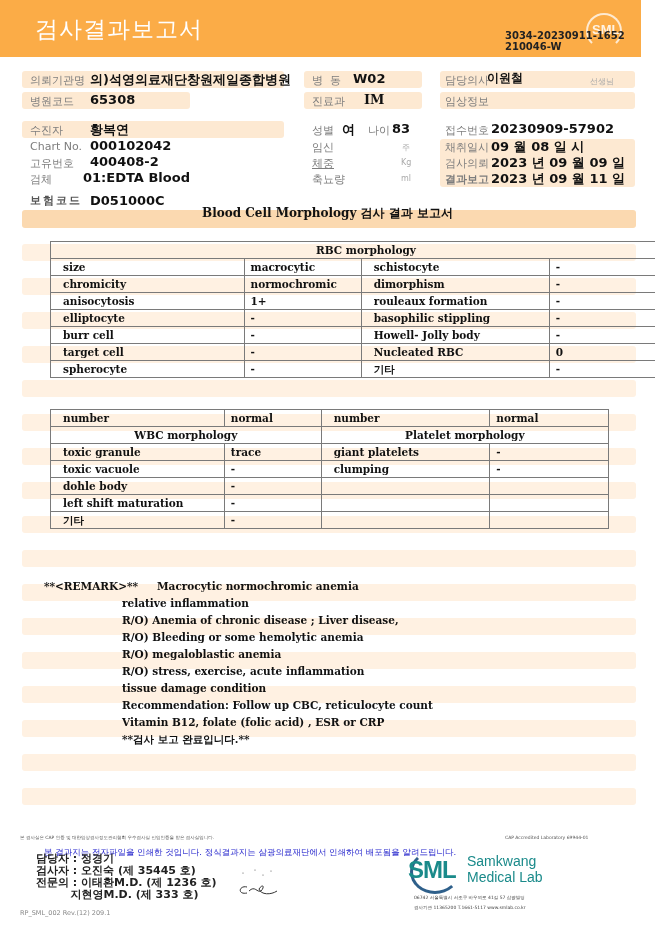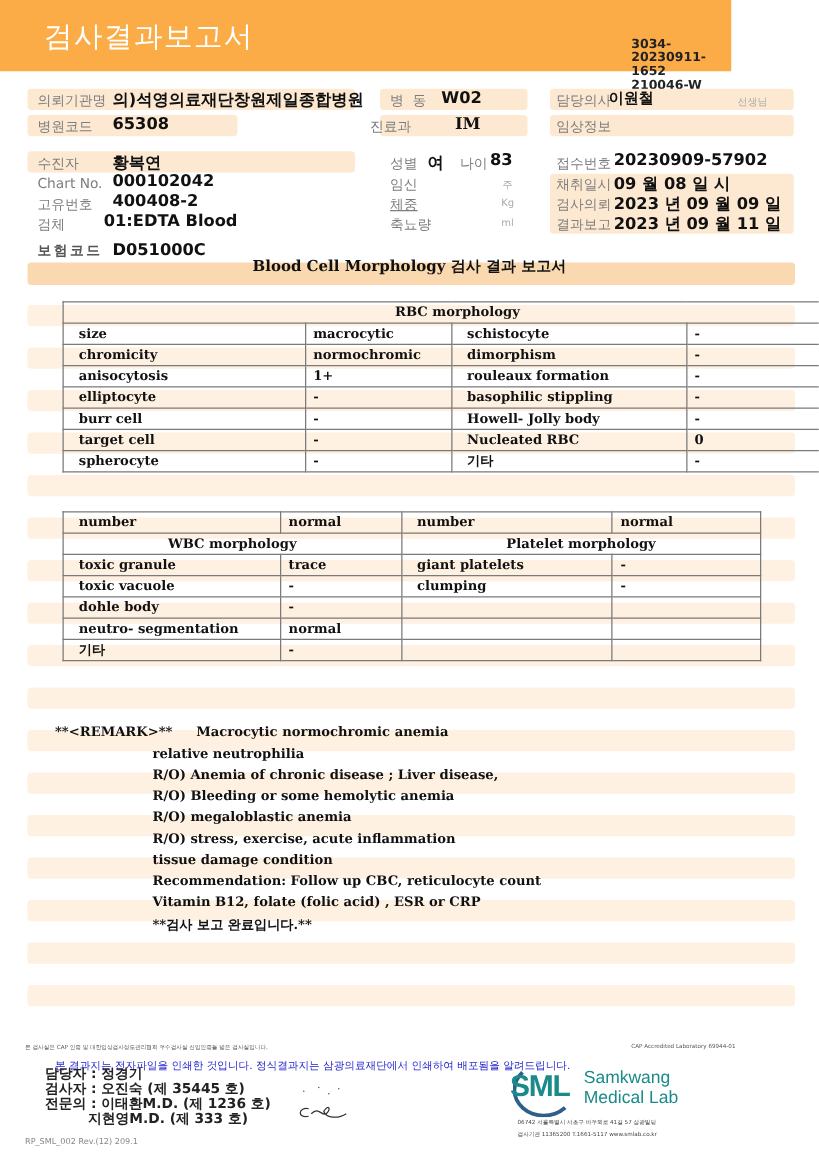--- a/index.html
+++ b/index.html
@@ -1,19 +1,19 @@
 <!DOCTYPE html>
 <html><head>
 <meta charset="utf-8">
 <style>
   * { box-sizing: border-box; margin: 0; padding: 0; }
   html, body { width: 655px; height: 925px; background: #ffffff; overflow: hidden; }
   body { position: relative; font-family: "DejaVu Sans", sans-serif; color: #111; }
 
-  .header { position: absolute; left: 0; top: 0; width: 585px; height: 57px; background: #fbac47; }
+  .header { position: absolute; left: 0; top: 0; width: 641px; height: 57px; background: #fbac47; }
   .header .title { position: absolute; left: 35px; top: 14px; font-size: 23px; color: #ffffff; letter-spacing: 1px; }
   .header .docno { position: absolute; left: 505px; top: 30px; font-size: 10px; font-weight: bold; line-height: 11px; color: #222; font-family: "DejaVu Sans", sans-serif; }
   .header .logo { position: absolute; left: 586px; top: 13px; width: 36px; height: 36px; border: 2px solid rgba(255,255,255,0.75); border-radius: 50%; border-bottom-color: transparent; }
   .header .logo span { position: absolute; left: 4px; top: 7px; font-size: 13px; font-weight: bold; color: rgba(255,255,255,0.85); font-family: "Liberation Sans", sans-serif; }
 
   .band { position: absolute; background: #fde9d2; border-radius: 3px; }
   .band.strong { background: #fbd9b0; }
   .band.light { background: #fff1e2; }
 
   .lbl { position: absolute; font-size: 11px; color: #7d7d7d; font-family: "DejaVu Sans", sans-serif; white-space: nowrap; }
@@ -66,21 +66,21 @@
 <div class="band" style="left:22px;top:121px;width:262px;height:17px;"></div>
 <div class="band" style="left:440px;top:139px;width:195px;height:48px;"></div>
 
 <div class="lbl" style="left:30px;top:73px;">의뢰기관명</div>
 <div class="val" style="left:90px;top:71px;">의)석영의료재단창원제일종합병원</div>
 <div class="lbl" style="left:30px;top:94px;">병원코드</div>
 <div class="val" style="left:90px;top:92px;">65308</div>
 
 <div class="lbl" style="left:312px;top:73px;white-space:pre;">병  동</div>
 <div class="val" style="left:353px;top:71px;">W02</div>
-<div class="lbl" style="left:296px;top:94px;">진료과</div>
+<div class="lbl" style="left:312px;top:94px;">진료과</div>
 <div class="val" style="left:353px;top:92px;font-family:'DejaVu Serif',serif;margin-left:11px;">IM</div>
 
 <div class="lbl" style="left:445px;top:73px;">담당의사</div>
 <div class="val" style="left:487px;top:70px;font-size:12px;">이원철</div>
 <div class="unit" style="left:590px;top:76px;">선생님</div>
 <div class="lbl" style="left:445px;top:94px;">임상정보</div>
 
 <div class="lbl" style="left:30px;top:123px;">수진자</div>
 <div class="val" style="left:90px;top:121px;">황복연</div>
 <div class="lbl" style="left:30px;top:140px;">Chart No.</div>
@@ -102,21 +102,21 @@
 <div class="unit" style="left:401px;top:158px;">Kg</div>
 <div class="lbl" style="left:312px;top:172px;">축뇨량</div>
 <div class="unit" style="left:401px;top:174px;">ml</div>
 
 <div class="lbl" style="left:445px;top:123px;">접수번호</div>
 <div class="val" style="left:491px;top:121px;">20230909-57902</div>
 <div class="lbl" style="left:445px;top:140px;">채취일시</div>
 <div class="val" style="left:491px;top:138px;">09 월 08 일 시</div>
 <div class="lbl" style="left:445px;top:156px;">검사의뢰</div>
 <div class="val" style="left:491px;top:154px;">2023 년 09 월 09 일</div>
-<div class="lbl" style="left:445px;top:172px;">결과보고</div>
+<div class="lbl" style="left:445px;top:172px;font-weight:bold;">결과보고</div>
 <div class="val" style="left:491px;top:170px;">2023 년 09 월 11 일</div>
 
 <div class="band strong" style="left:22px;top:210px;width:614px;height:18px;"></div>
 <div id="stripes">
     <div class="band light" style="left: 22px; top: 244px; width: 614px; height: 17px;"></div>
     <div class="band light" style="left: 22px; top: 278px; width: 614px; height: 17px;"></div>
     <div class="band light" style="left: 22px; top: 312px; width: 614px; height: 17px;"></div>
     <div class="band light" style="left: 22px; top: 346px; width: 614px; height: 17px;"></div>
     <div class="band light" style="left: 22px; top: 380px; width: 614px; height: 17px;"></div>
     <div class="band light" style="left: 22px; top: 414px; width: 614px; height: 17px;"></div>
@@ -221,38 +221,38 @@
         <td>clumping</td>
         <td class="v">-</td>
       </tr>
       <tr>
         <td>dohle body</td>
         <td class="v">-</td>
         <td></td>
         <td class="v"></td>
       </tr>
       <tr>
-        <td>neutro- segmentation</td>
-        <td class="v">normal</td>
+        <td>left shift maturation</td>
+        <td class="v">-</td>
         <td></td>
         <td class="v"></td>
       </tr>
       <tr>
         <td>기타</td>
         <td class="v">-</td>
         <td></td>
         <td class="v"></td>
       </tr>
     </tbody>
 </table>
 
 <div class="remark" style="left:44px;top:580px;">**&lt;REMARK&gt;**</div>
 <div id="remark-lines">
     <div class="remark" style="left: 157px; top: 580px;">Macrocytic normochromic anemia</div>
-    <div class="remark" style="left: 122px; top: 597px;">relative neutrophilia</div>
+    <div class="remark" style="left: 122px; top: 597px;">relative inflammation</div>
     <div class="remark" style="left: 122px; top: 614px;">R/O) Anemia of chronic disease ; Liver disease,</div>
     <div class="remark" style="left: 122px; top: 631px;">R/O) Bleeding or some hemolytic anemia</div>
     <div class="remark" style="left: 122px; top: 648px;">R/O) megaloblastic anemia</div>
     <div class="remark" style="left: 122px; top: 665px;">R/O) stress, exercise,  acute inflammation</div>
     <div class="remark" style="left: 122px; top: 682px;">tissue damage condition</div>
     <div class="remark" style="left: 122px; top: 699px;">Recommendation: Follow up CBC, reticulocyte count</div>
     <div class="remark" style="left: 122px; top: 716px;">Vitamin B12, folate (folic acid) , ESR or CRP</div>
     <div class="remark" style="left: 122px; top: 733px;">**검사  보고  완료입니다.**</div>
   </div>
 

